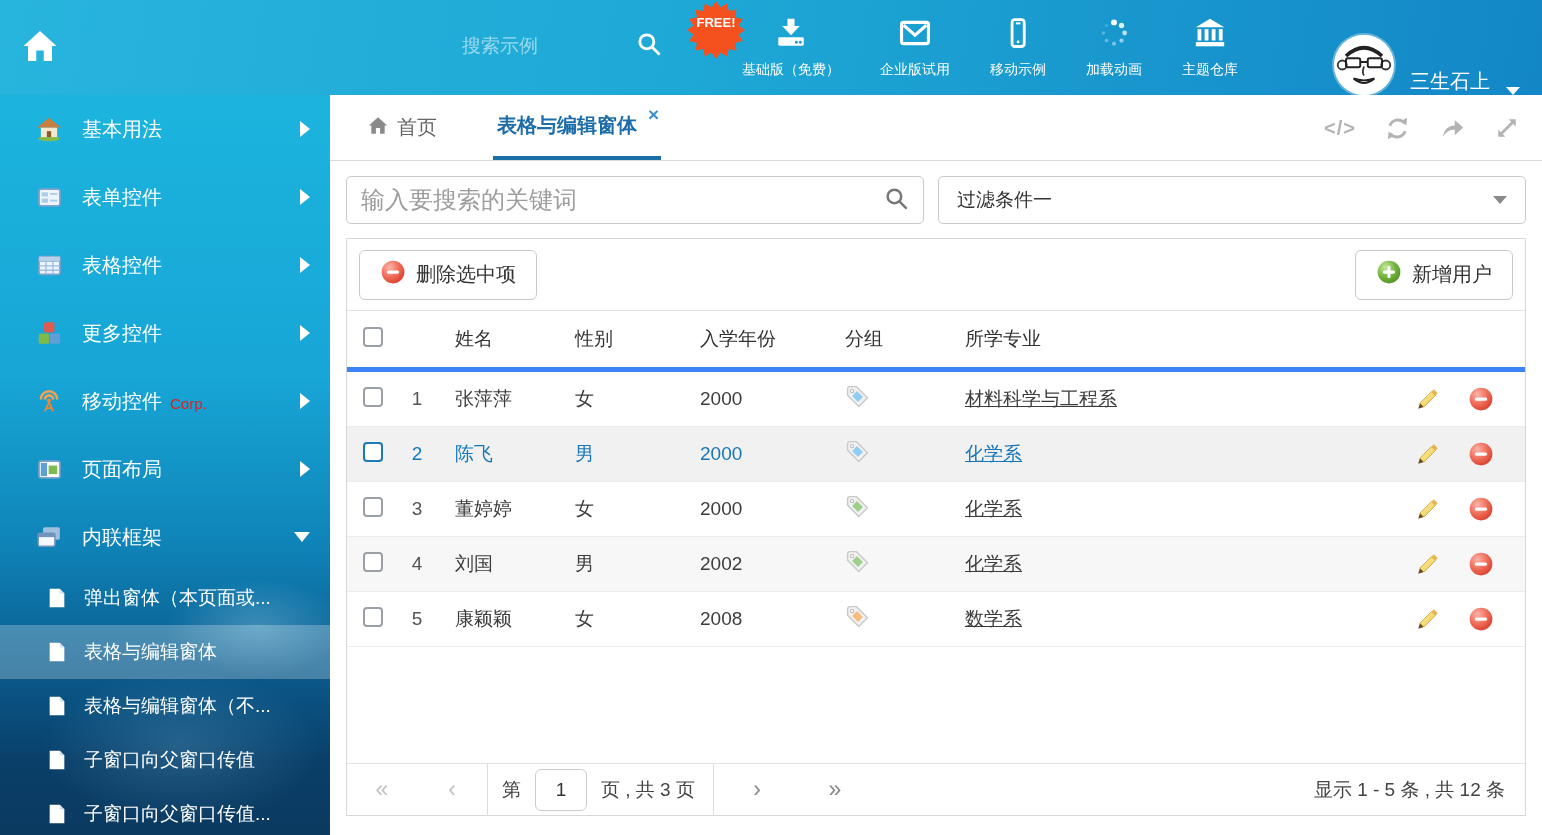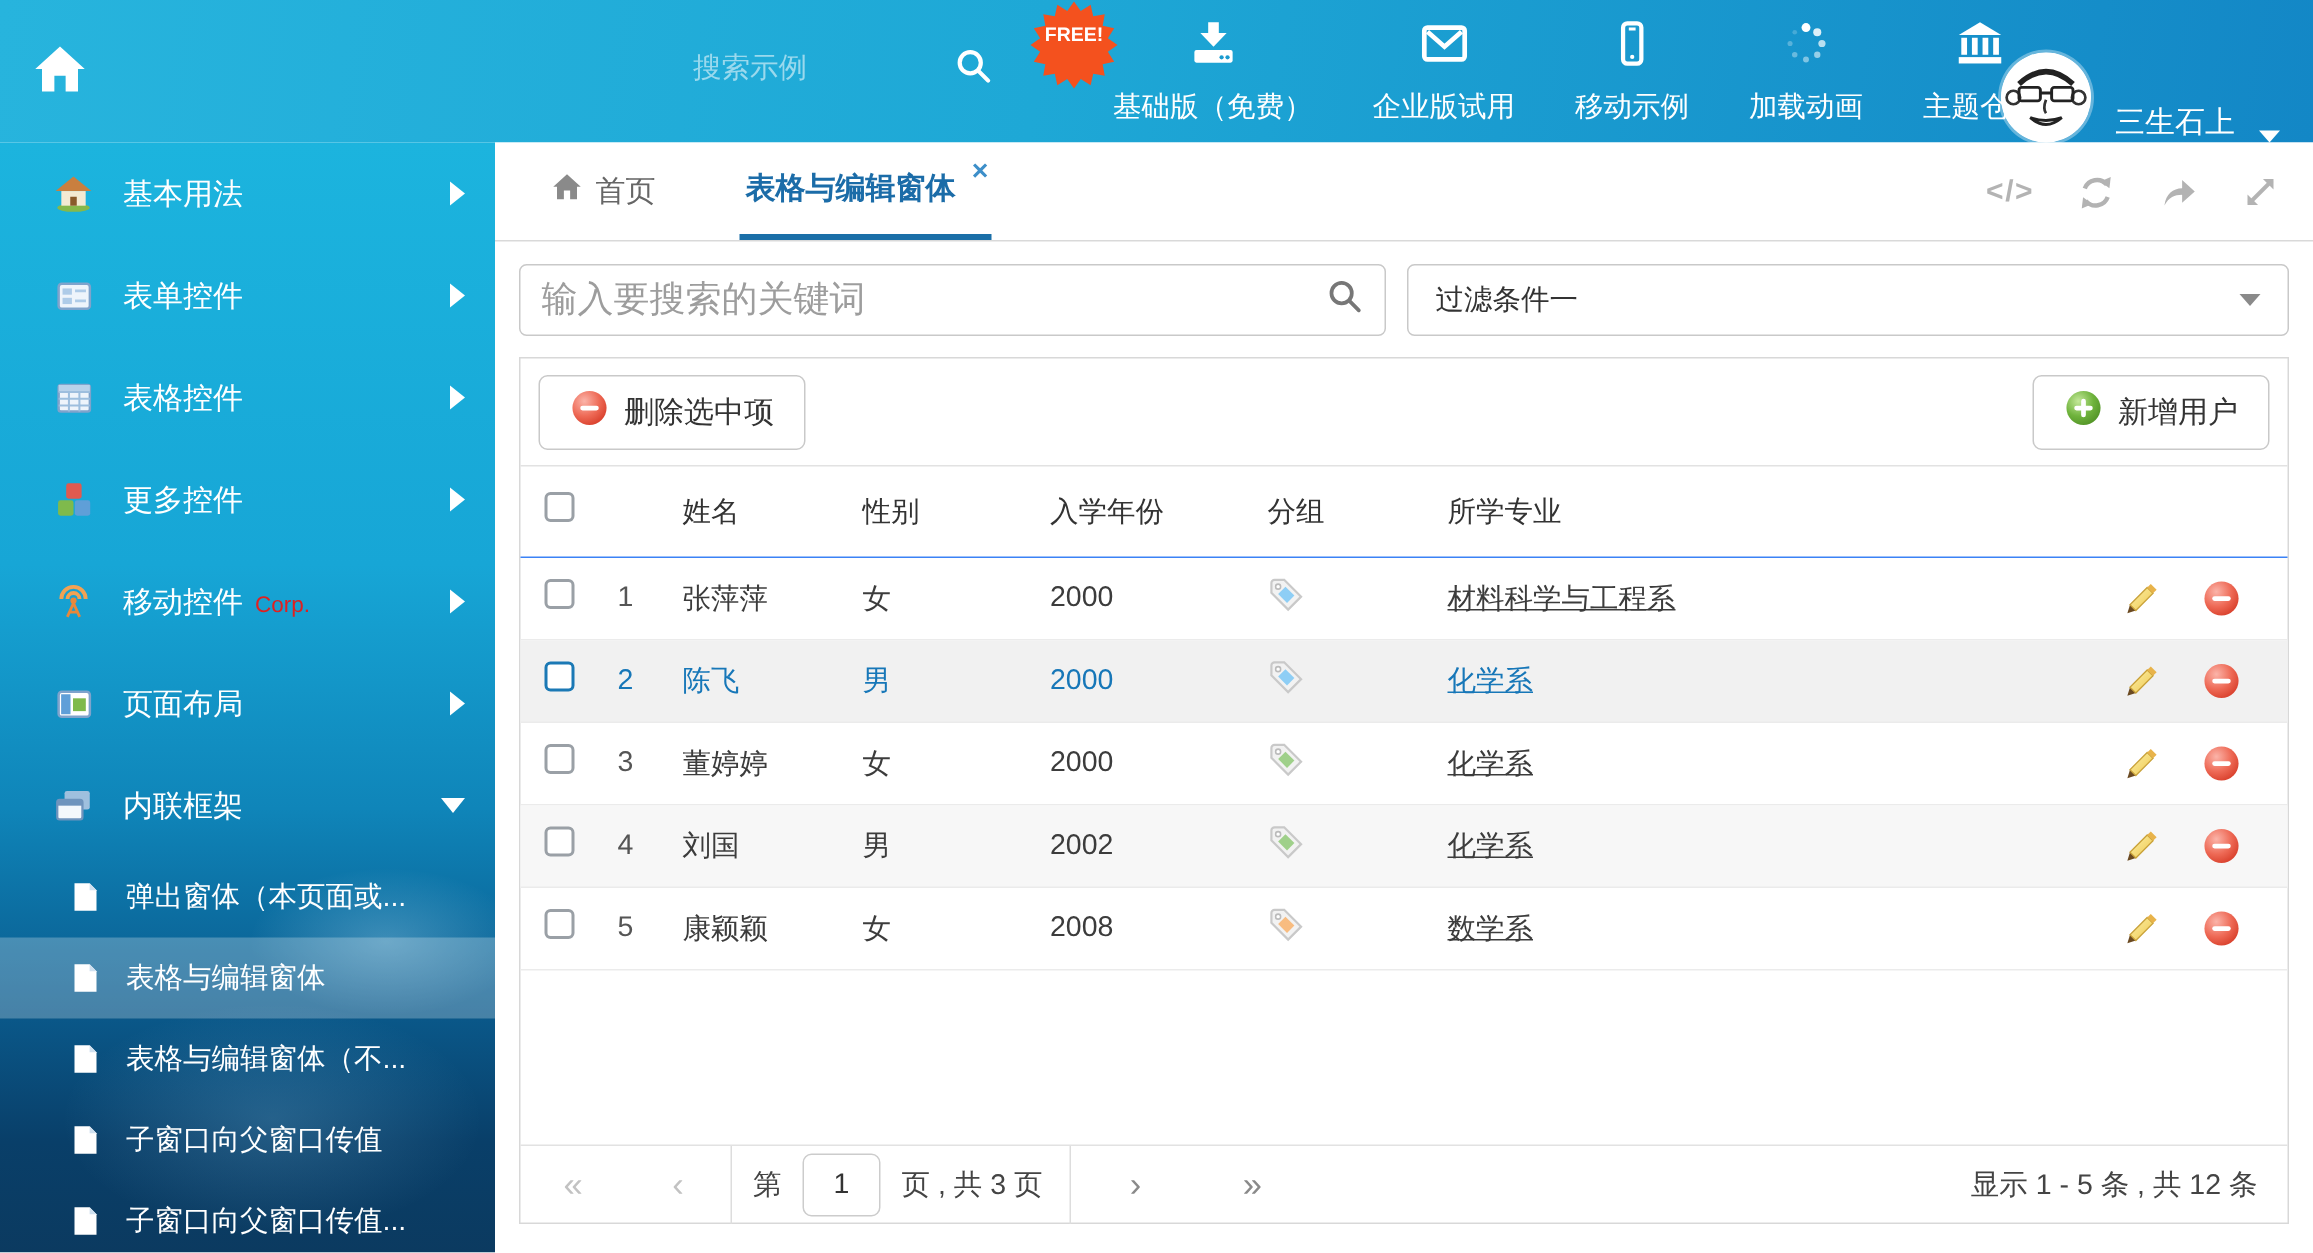--- a/index.html
+++ b/index.html
@@ -14,21 +14,21 @@
   .logo { position:absolute; left:22px; top:29px; }
   .app-title { position:absolute; left:74px; top:26px; font-size:28px; font-weight:bold; letter-spacing:0.5px; }
   .hdr-search { position:absolute; left:430px; top:26px; width:215px; height:40px; display:flex; align-items:center;margin-left:32px; }
   .hdr-search-input { background:transparent; border:none; outline:none; color:#fff; font-size:19px; width:160px;
     font-family:"Liberation Sans","DejaVu Sans",sans-serif; }
   .hdr-search-input::placeholder { color:rgba(255,255,255,0.55); }
   .hdr-search-icon { margin-left:14px; }
   .free-badge { position:absolute; left:686px; top:0px; width:60px; height:60px; }
   .hdr-nav { position:absolute; left:722px; top:0; width:598px; height:95px; display:flex; align-items:center; }
   .hdr-item { display:flex; flex-direction:column; align-items:center; gap:7px; cursor:pointer; padding:0 20px; }
-  .hdr-item .hdr-lbl { font-size:19px; white-space:nowrap; }
+  .hdr-item .hdr-lbl { font-size:14px; white-space:nowrap; }
   .user { position:absolute; left:1334px; top:0; height:95px; display:flex; align-items:flex-end; gap:16px; cursor:pointer; }
   .avatar { width:60px; height:60px; border-radius:50%; background:#fff; overflow:hidden; flex:0 0 auto;
     box-shadow:0 0 0 2px rgba(255,255,255,0.35); }
   .username { font-size:20px; white-space:nowrap; }
   .caret { width:0; height:0; border-left:7px solid transparent; border-right:7px solid transparent; border-top:8px solid #fff; }
 
   
   .sidebar { position:absolute; left:0; top:95px; width:330px; height:740px; color:#fff;
     background-image:
       radial-gradient(ellipse 130px 70px at 78% 72%, rgba(190,235,255,0.28), rgba(190,235,255,0) 70%),
@@ -64,21 +64,21 @@
     font-family:"Liberation Sans","DejaVu Sans",sans-serif; }
   .search-box input::placeholder { color:#9d9d9d; }
   .filter-select { flex:1; height:48px; border:1px solid #c9c9c9; border-radius:5px; display:flex; align-items:center; padding:0 18px; font-size:19px; color:#333; cursor:pointer; }
   .tri-down-g { width:0; height:0; border-left:7px solid transparent; border-right:7px solid transparent; border-top:8px solid #8a8a8a; margin-left:auto; }
 
   .grid-panel { margin:0 16px; height:578px; border:1px solid #d8d8d8; display:flex; flex-direction:column; }
   .grid-toolbar { height:72px; border-bottom:1px solid #e2e2e2; display:flex; align-items:center; padding:0 12px; }
   .btn { height:50px; background:#fff; border:1px solid #c9c9c9; border-radius:6px; display:flex; align-items:center; gap:10px; padding:0 20px; font-size:20px; color:#333; cursor:pointer; }
   .btn-add { margin-left:auto; }
 
-  .thead { height:61px; border-bottom:1px solid #3b82f6; display:flex; align-items:center; font-size:19px; color:#333; padding-right:14px; }
+  .thead { height:61px; border-bottom:5px solid #3b82f6; display:flex; align-items:center; font-size:19px; color:#333; padding-right:14px; }
   .trow { height:55px; border-bottom:1px solid #ebebeb; display:flex; align-items:center; font-size:19px; color:#3c3c3c; padding-right:14px; cursor:pointer; }
   .trow.alt { background:#f7f7f7; }
   .trow.selected { background:#f1f1f1; color:#1777b8; }
   .col-check { width:52px; padding-left:16px; }
   .col-num { width:36px; text-align:center; color:#555; }
   .trow.selected .col-num { color:#1777b8; }
   .col-name { width:120px; padding-left:20px; }
   .col-gender { width:125px; padding-left:20px; }
   .col-year { width:145px; padding-left:20px; }
   .col-group { width:120px; padding-left:20px; display:flex; align-items:center; }

